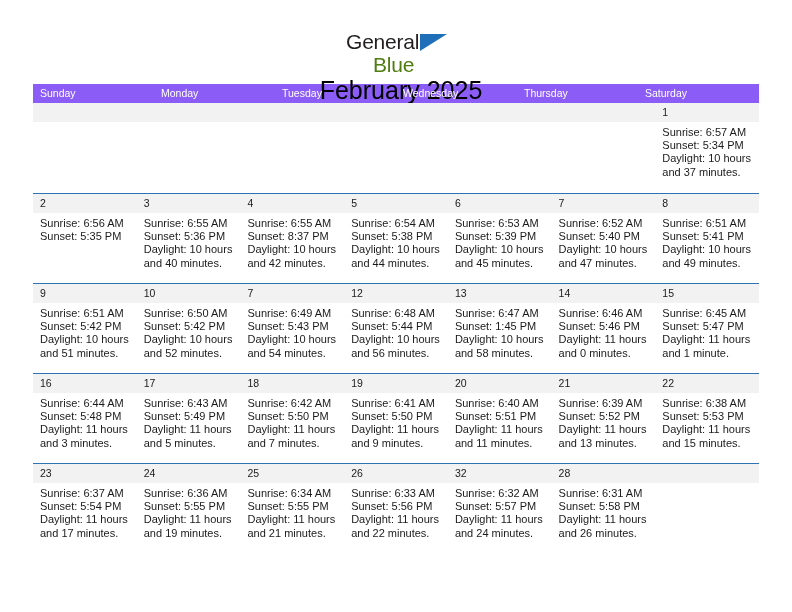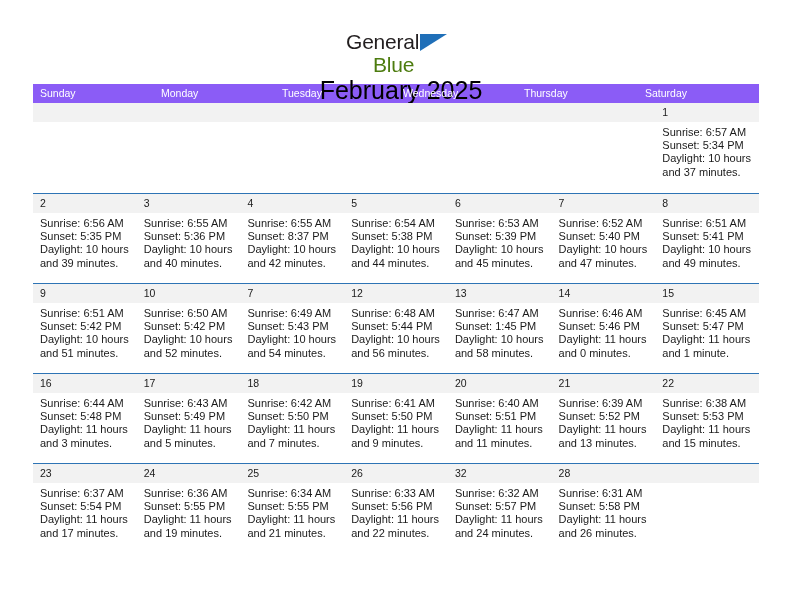--- a/index.html
+++ b/index.html
@@ -197,21 +197,20 @@
         </div>
       </div>
     </div>
 
     <div class="week-row">
       <div class="day-cell">
         <div class="day-number-band">2</div>
         <div class="day-body">
           <div>Sunrise: 6:56 AM</div>
           <div>Sunset: 5:35 PM</div>
-          <div class="daylight">Daylight: 10 hours and 39 minutes.</div>
         </div>
       </div>
       <div class="day-cell">
         <div class="day-number-band">3</div>
         <div class="day-body">
           <div>Sunrise: 6:55 AM</div>
           <div>Sunset: 5:36 PM</div>
           <div class="daylight">Daylight: 10 hours and 40 minutes.</div>
         </div>
       </div>

